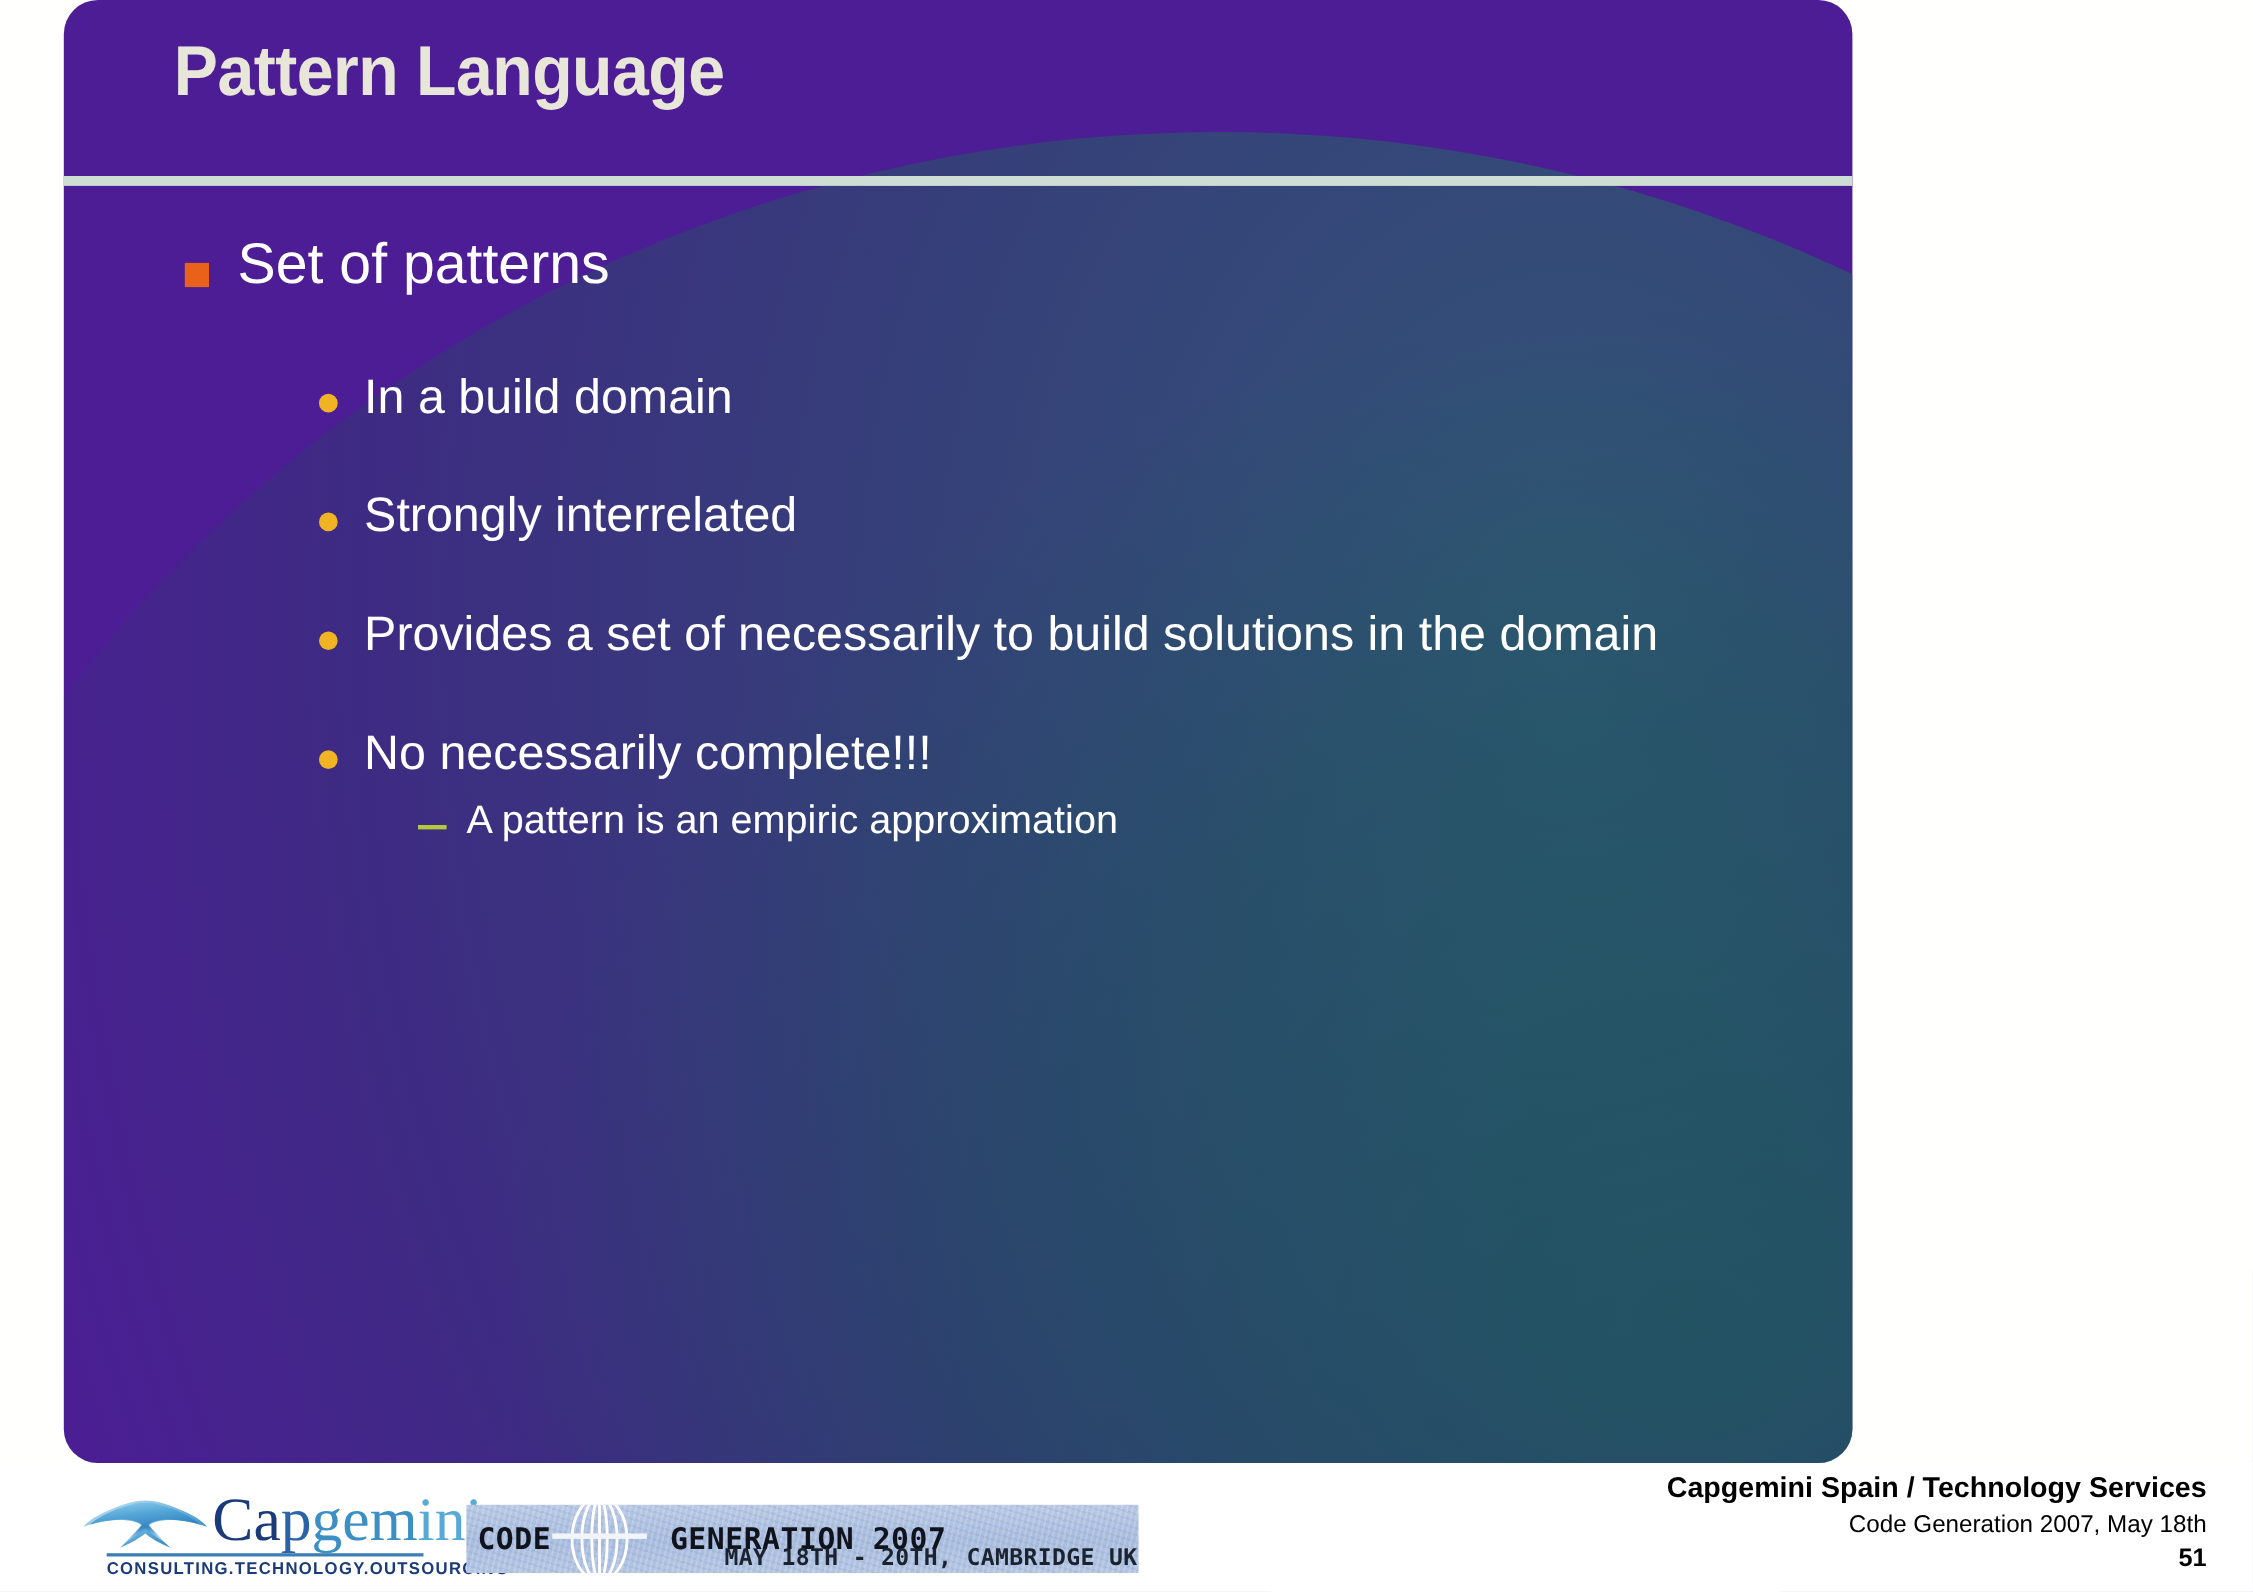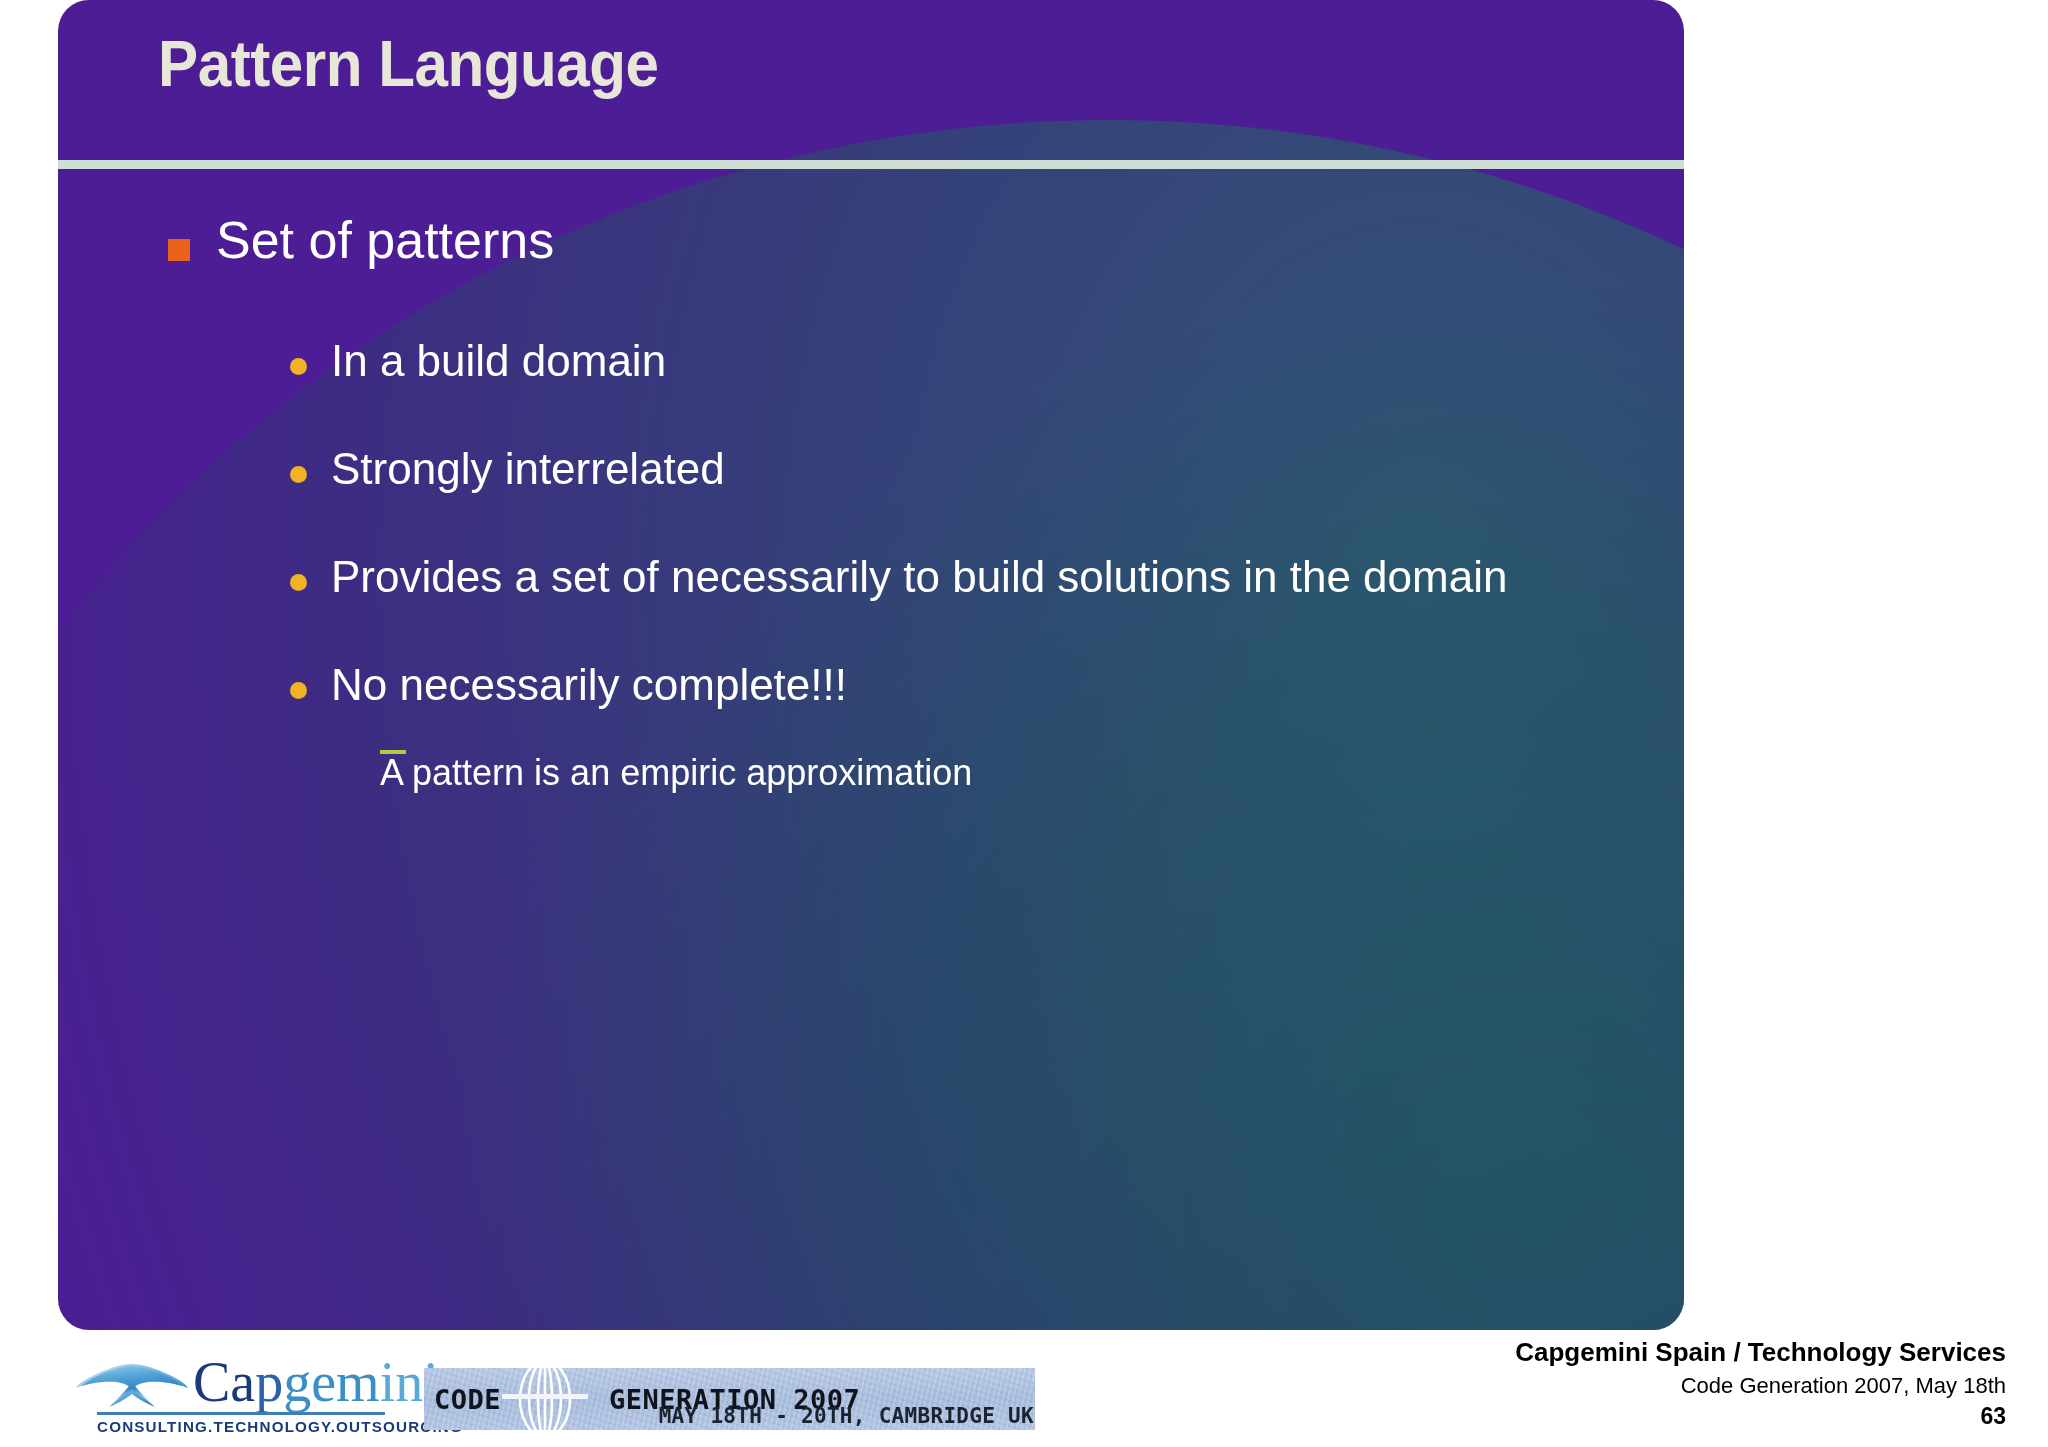--- a/index.html
+++ b/index.html
@@ -82,21 +82,21 @@
   
   .lvl2{margin-left:232px;margin-top:62px;}
   .lvl2 .bullet-mark{
     width:17px;height:17px;border-radius:50%;background:#f0b323;
     margin-top:20px;margin-right:24px;
   }
   .lvl2 .bullet-text{font-size:44px;line-height:1.05;}
   .lvl2.first{margin-top:70px;}
 
   
-  .lvl3{margin-left:322px;margin-top:18px;flex-direction:column;}
+  .lvl3{margin-left:322px;margin-top:18px;}
   .lvl3 .bullet-mark{
     width:26px;height:4px;background:#b5c93f;
     margin-top:24px;margin-right:18px;
   }
   .lvl3 .bullet-text{font-size:36px;line-height:1.05;}
 
   
   #slide-footer{
     position:absolute;left:0;top:1330px;width:2048px;height:117px;
     background:#ffffff;
@@ -262,15 +262,15 @@
   <div id="cg-line1"><span>CODE</span><span style="display:inline-block;width:108px"></span><span>GENERATION 2007</span></div>
   <div id="cg-line2-wrap">
     <span id="cg-line2">MAY 18TH - 20TH, CAMBRIDGE UK</span>
   </div>
 </div>
 
 <div id="footer-right">
   <div id="footer-company">Capgemini Spain / Technology Services</div>
   <div id="footer-event">Code Generation 2007, May 18th</div>
   <div id="footer-copyline">
-    <span id="footer-pagenum">63</span>
+    <span id="footer-pagenum">51</span>
   </div>
 </div>
 
 </body></html>

